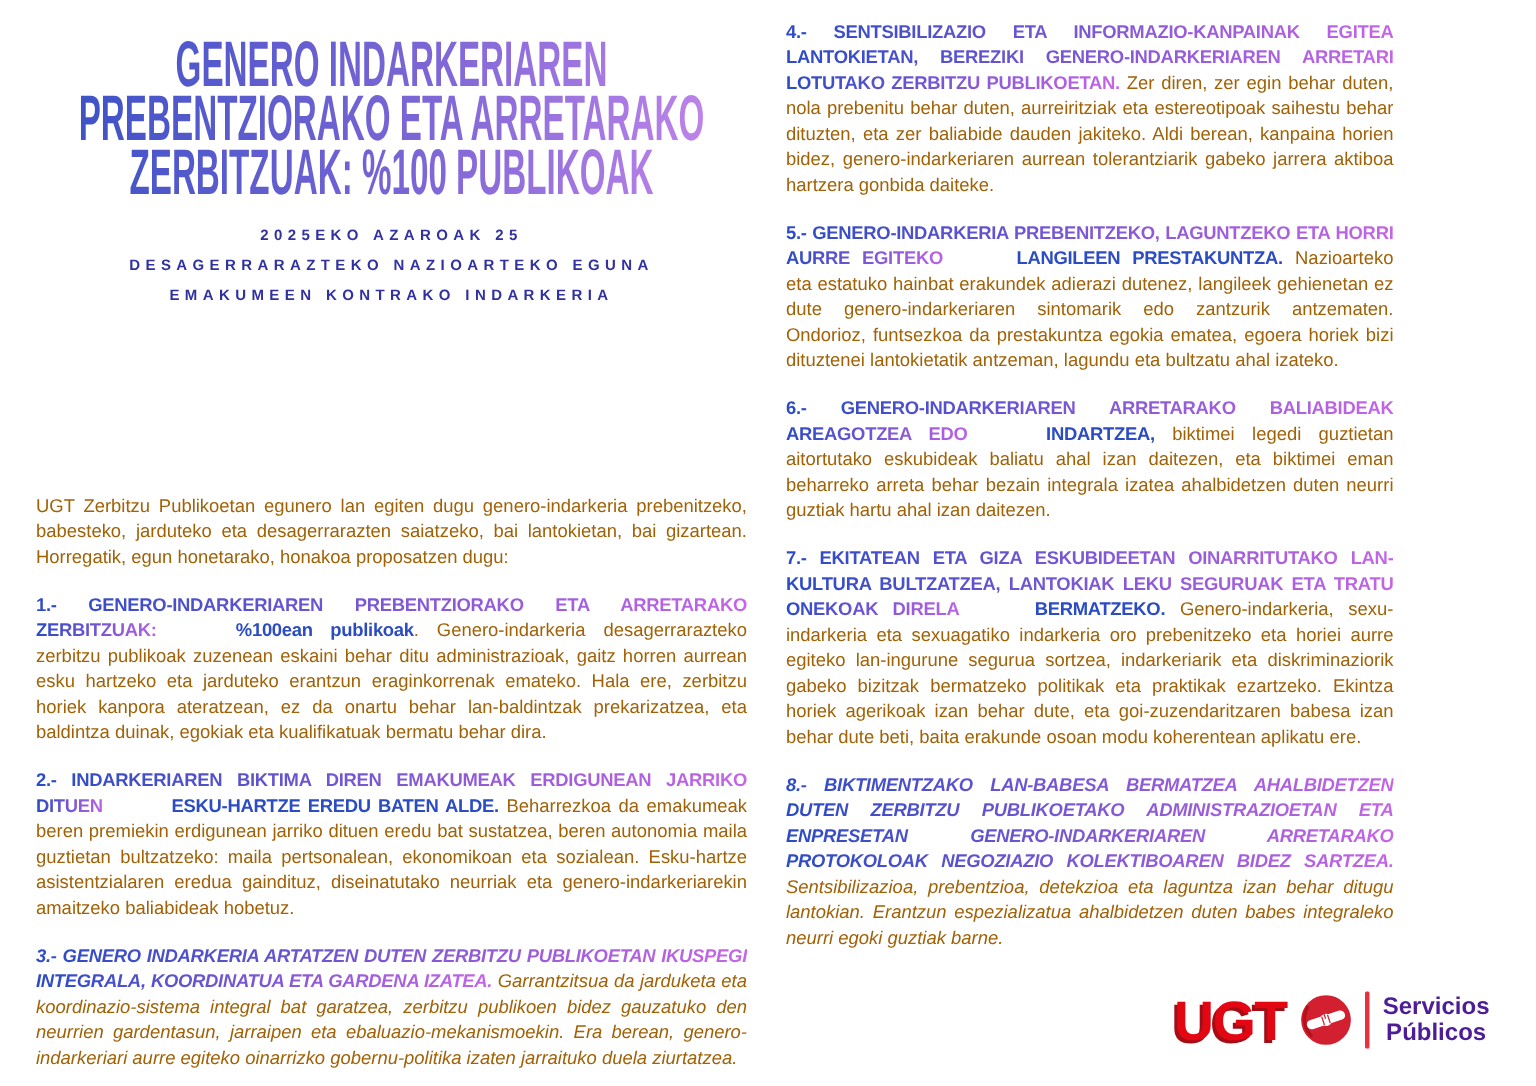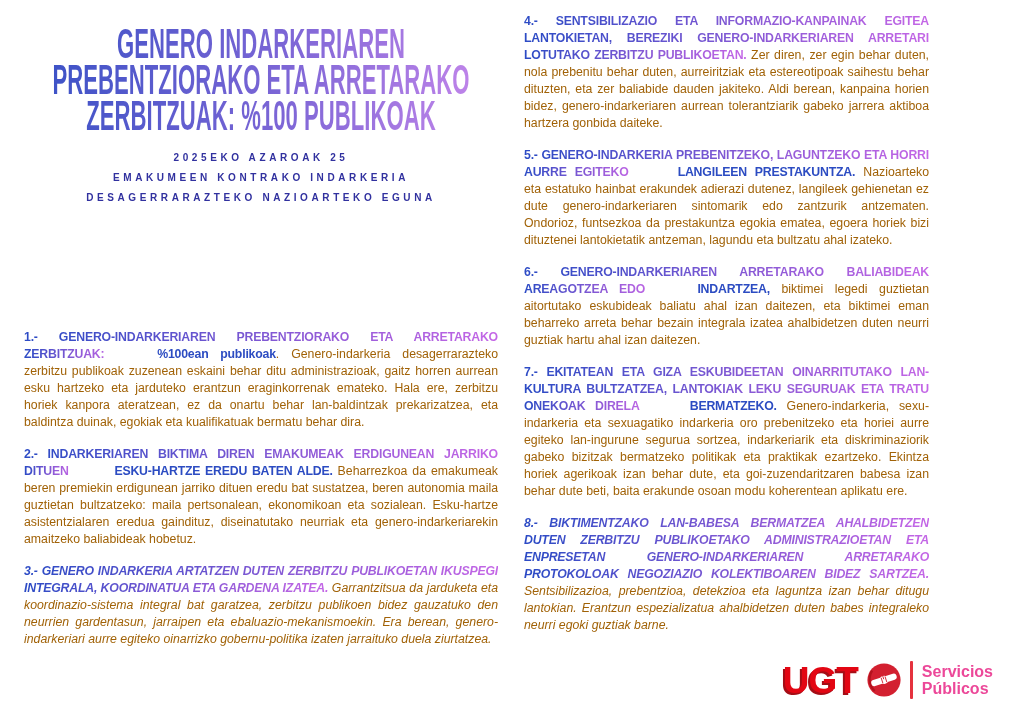--- a/index.html
+++ b/index.html
@@ -85,20 +85,21 @@
     }
   }
 
   
   .logo {
     position: absolute;
     right: 31px;
     bottom: 25px;
     display: flex;
     align-items: center;
+    text-align: center;
   }
   .logo-acronym {
     font-weight: 700;
     font-size: 37px;
     line-height: 37px;
     color: #e30613;
     letter-spacing: -1px;
     text-shadow: -2px 2px 0 #a50d16;
     margin-right: 9px;
   }
@@ -106,43 +107,44 @@
   .logo-divider {
     width: 3px; height: 38px;
     background: #e5323e;
     border-radius: 1px;
     margin-right: 9px;
   }
   .logo-name {
     font-weight: 700;
     font-size: 16px;
     line-height: 17.5px;
-    color: #ec4899;
+    color: #4c1d95;
   }
 </style>
 </head>
 <body>
 
 <div class="page">
 
   <div class="col col-left">
 
     <div class="title-block">
       <div class="title-line">GENERO INDARKERIAREN</div>
       <div class="title-line">PREBENTZIORAKO ETA ARRETARAKO</div>
       <div class="title-line">ZERBITZUAK: %100 PUBLIKOAK</div>
     </div>
 
     <div class="subtitle-block">
       <div>2025EKO AZAROAK 25</div>
+      <div>DESAGERRARAZTEKO NAZIOARTEKO EGUNA</div>
       <div>EMAKUMEEN KONTRAKO INDARKERIA</div>
-      <div>DESAGERRARAZTEKO NAZIOARTEKO EGUNA</div>
     </div>
 
     <div class="paras">
+        <p class="para"><span class="seg-body">UGT Zerbitzu Publikoetan egunero lan egiten dugu genero-indarkeria prebenitzeko, babesteko, jarduteko eta desagerrarazten saiatzeko, bai lantokietan, bai gizartean. Horregatik, egun honetarako, honakoa proposatzen dugu:</span></p>
         <p class="para"><span class="seg-gradient-bold">1.- GENERO-INDARKERIAREN PREBENTZIORAKO ETA ARRETARAKO ZERBITZUAK: </span><span class="seg-blue-bold">%100ean publikoak</span><span class="seg-body">. Genero-indarkeria desagerrarazteko zerbitzu publikoak zuzenean eskaini behar ditu administrazioak, gaitz horren aurrean esku hartzeko eta jarduteko erantzun eraginkorrenak emateko. Hala ere, zerbitzu horiek kanpora ateratzean, ez da onartu behar lan-baldintzak prekarizatzea, eta baldintza duinak, egokiak eta kualifikatuak bermatu behar dira.</span></p>
         <p class="para"><span class="seg-gradient-bold">2.- INDARKERIAREN BIKTIMA DIREN EMAKUMEAK ERDIGUNEAN JARRIKO DITUEN </span><span class="seg-blue-bold">ESKU-HARTZE EREDU BATEN ALDE.</span><span class="seg-body"> Beharrezkoa da emakumeak beren premiekin erdigunean jarriko dituen eredu bat sustatzea, beren autonomia maila guztietan bultzatzeko: maila pertsonalean, ekonomikoan eta sozialean. Esku-hartze asistentzialaren eredua gaindituz, diseinatutako neurriak eta genero-indarkeriarekin amaitzeko baliabideak hobetuz.</span></p>
         <p class="para"><span class="seg-gradient-bold">3.- GENERO INDARKERIA ARTATZEN DUTEN ZERBITZU PUBLIKOETAN IKUSPEGI INTEGRALA, KOORDINATUA ETA GARDENA IZATEA.</span><span class="seg-body"> Garrantzitsua da jarduketa eta koordinazio-sistema integral bat garatzea, zerbitzu publikoen bidez gauzatuko den neurrien gardentasun, jarraipen eta ebaluazio-mekanismoekin. Era berean, genero-indarkeriari aurre egiteko oinarrizko gobernu-politika izaten jarraituko duela ziurtatzea.</span></p>
       </div>
   </div>
 
   <div class="col col-right">
     <div class="paras">
         <p class="para"><span class="seg-gradient-bold">4.- SENTSIBILIZAZIO ETA INFORMAZIO-KANPAINAK EGITEA LANTOKIETAN, BEREZIKI GENERO-INDARKERIAREN ARRETARI LOTUTAKO ZERBITZU PUBLIKOETAN.</span><span class="seg-body"> Zer diren, zer egin behar duten, nola prebenitu behar duten, aurreiritziak eta estereotipoak saihestu behar dituzten, eta zer baliabide dauden jakiteko. Aldi berean, kanpaina horien bidez, genero-indarkeriaren aurrean tolerantziarik gabeko jarrera aktiboa hartzera gonbida daiteke.</span></p>
         <p class="para"><span class="seg-gradient-bold">5.- GENERO-INDARKERIA PREBENITZEKO, LAGUNTZEKO ETA HORRI AURRE EGITEKO </span><span class="seg-blue-bold">LANGILEEN PRESTAKUNTZA.</span><span class="seg-body"> Nazioarteko eta estatuko hainbat erakundek adierazi dutenez, langileek gehienetan ez dute genero-indarkeriaren sintomarik edo zantzurik antzematen. Ondorioz, funtsezkoa da prestakuntza egokia ematea, egoera horiek bizi dituztenei lantokietatik antzeman, lagundu eta bultzatu ahal izateko.</span></p>

